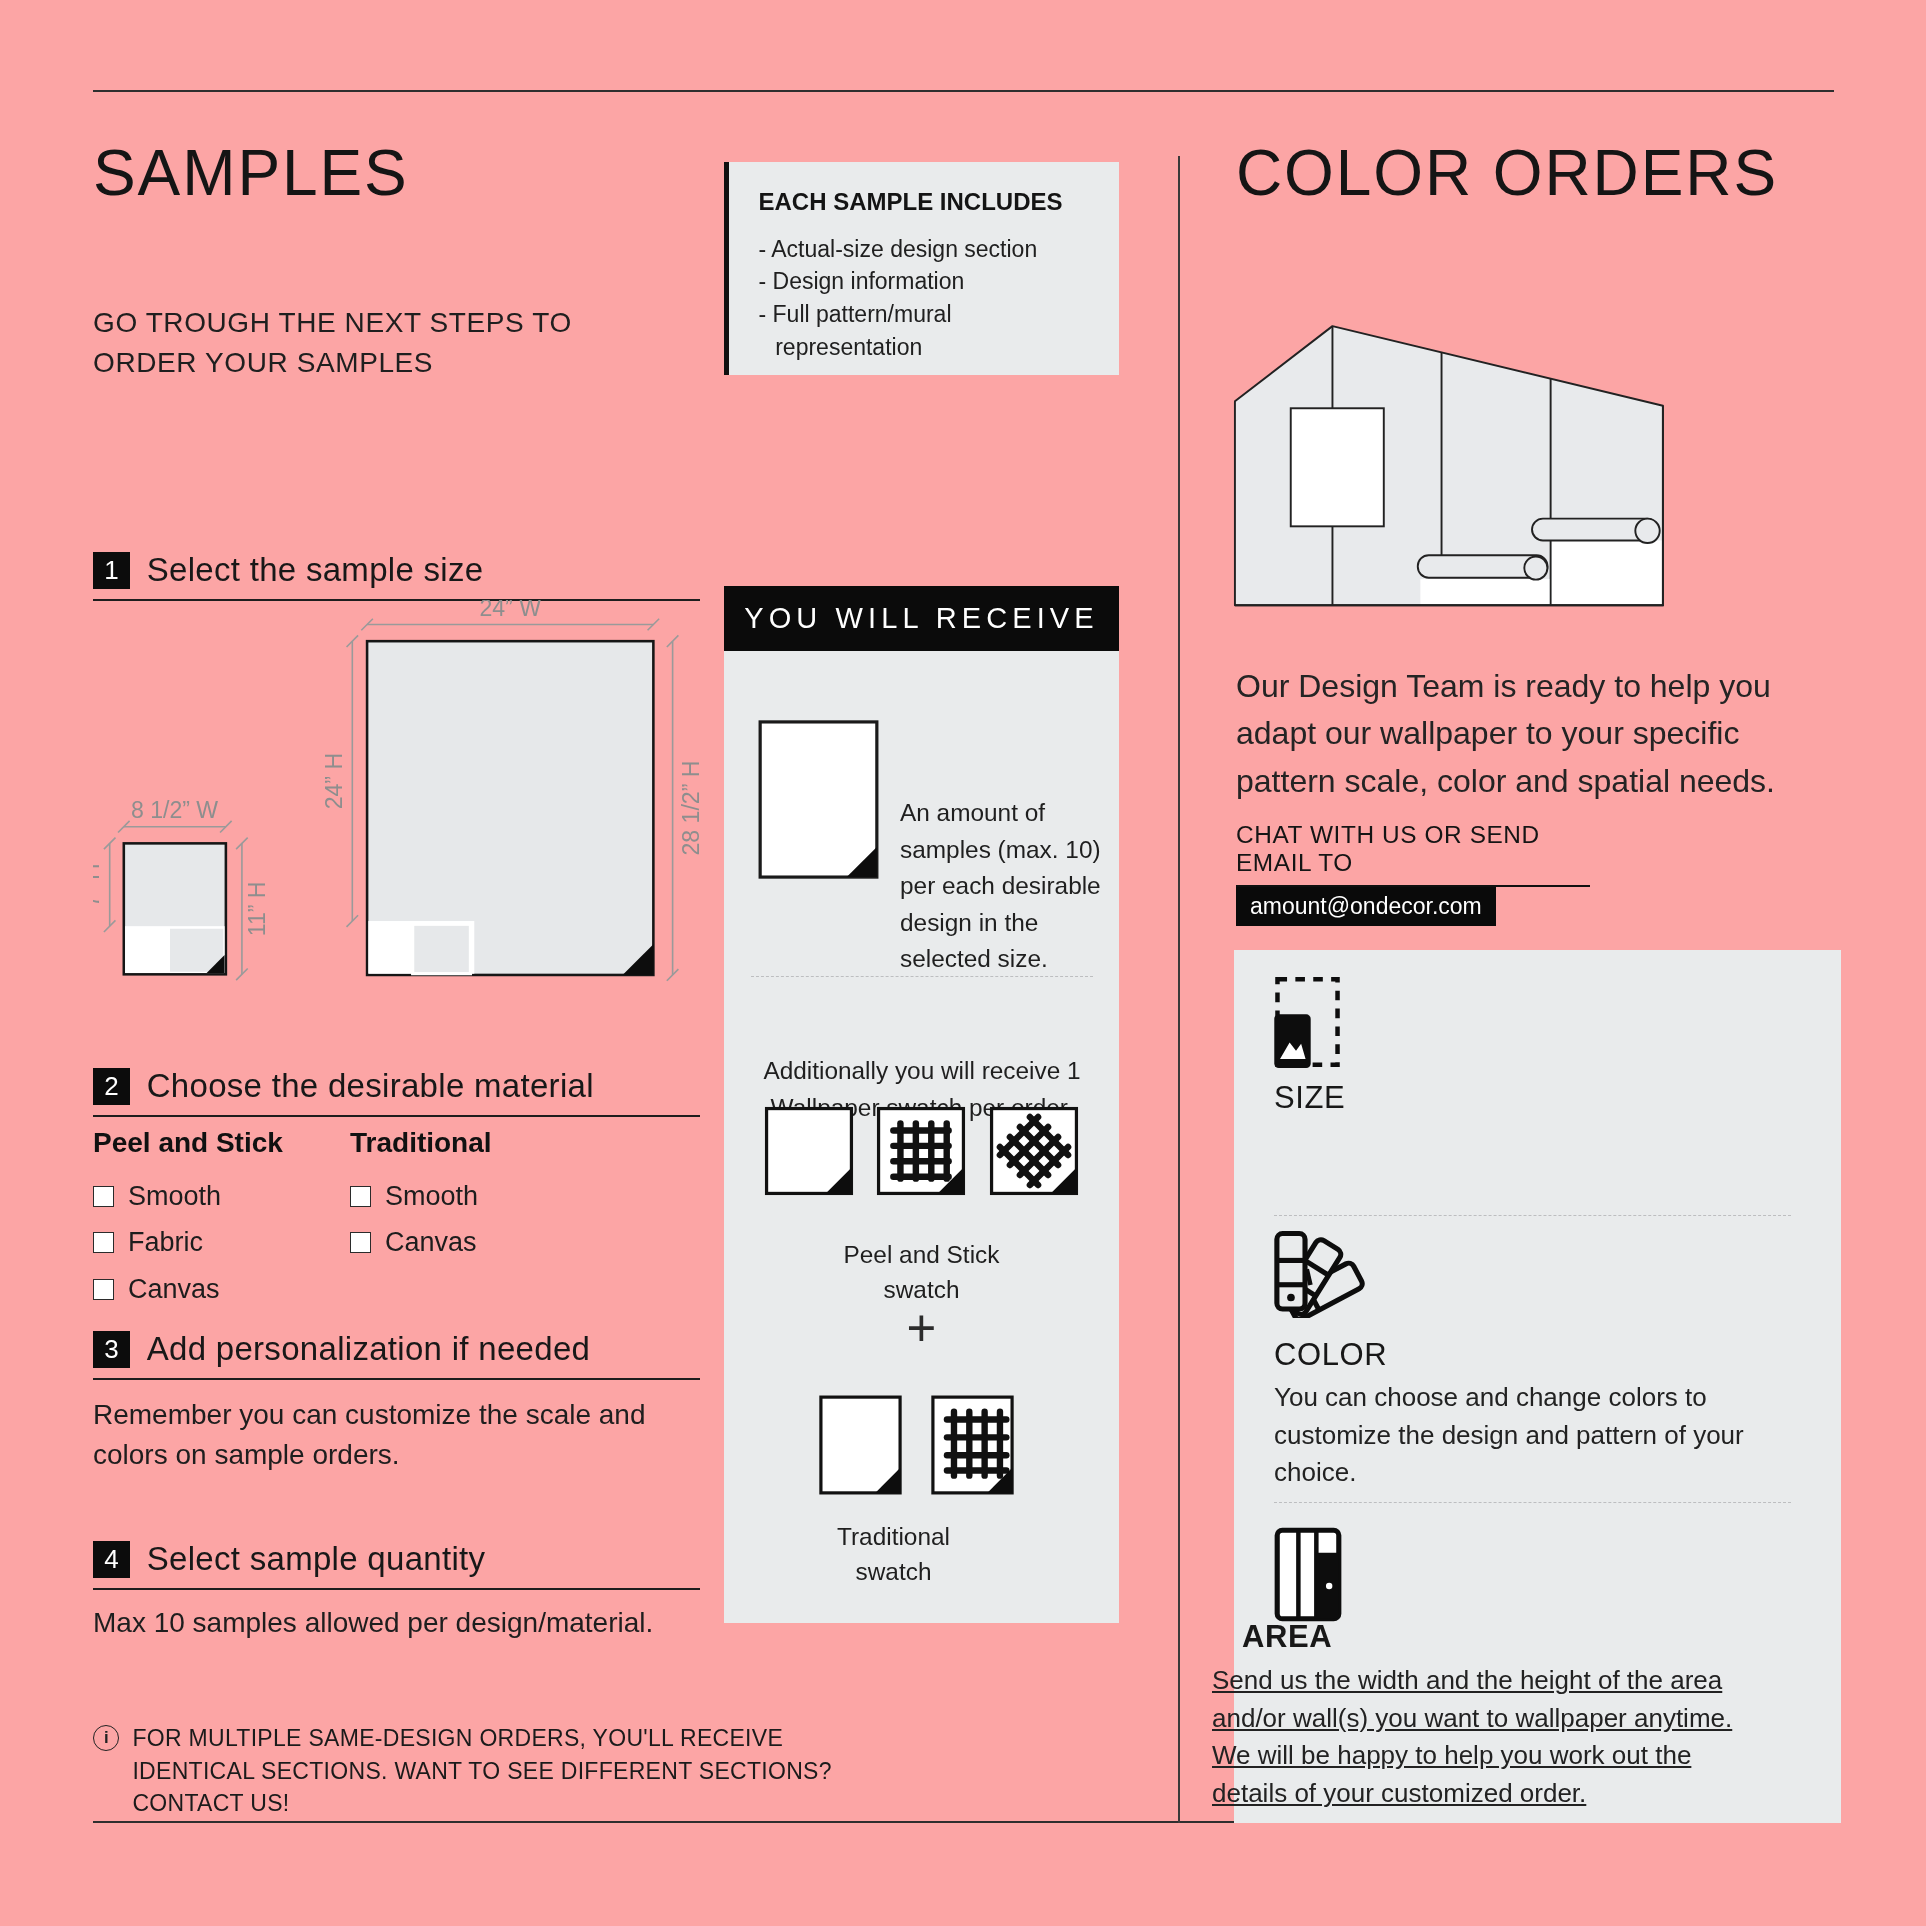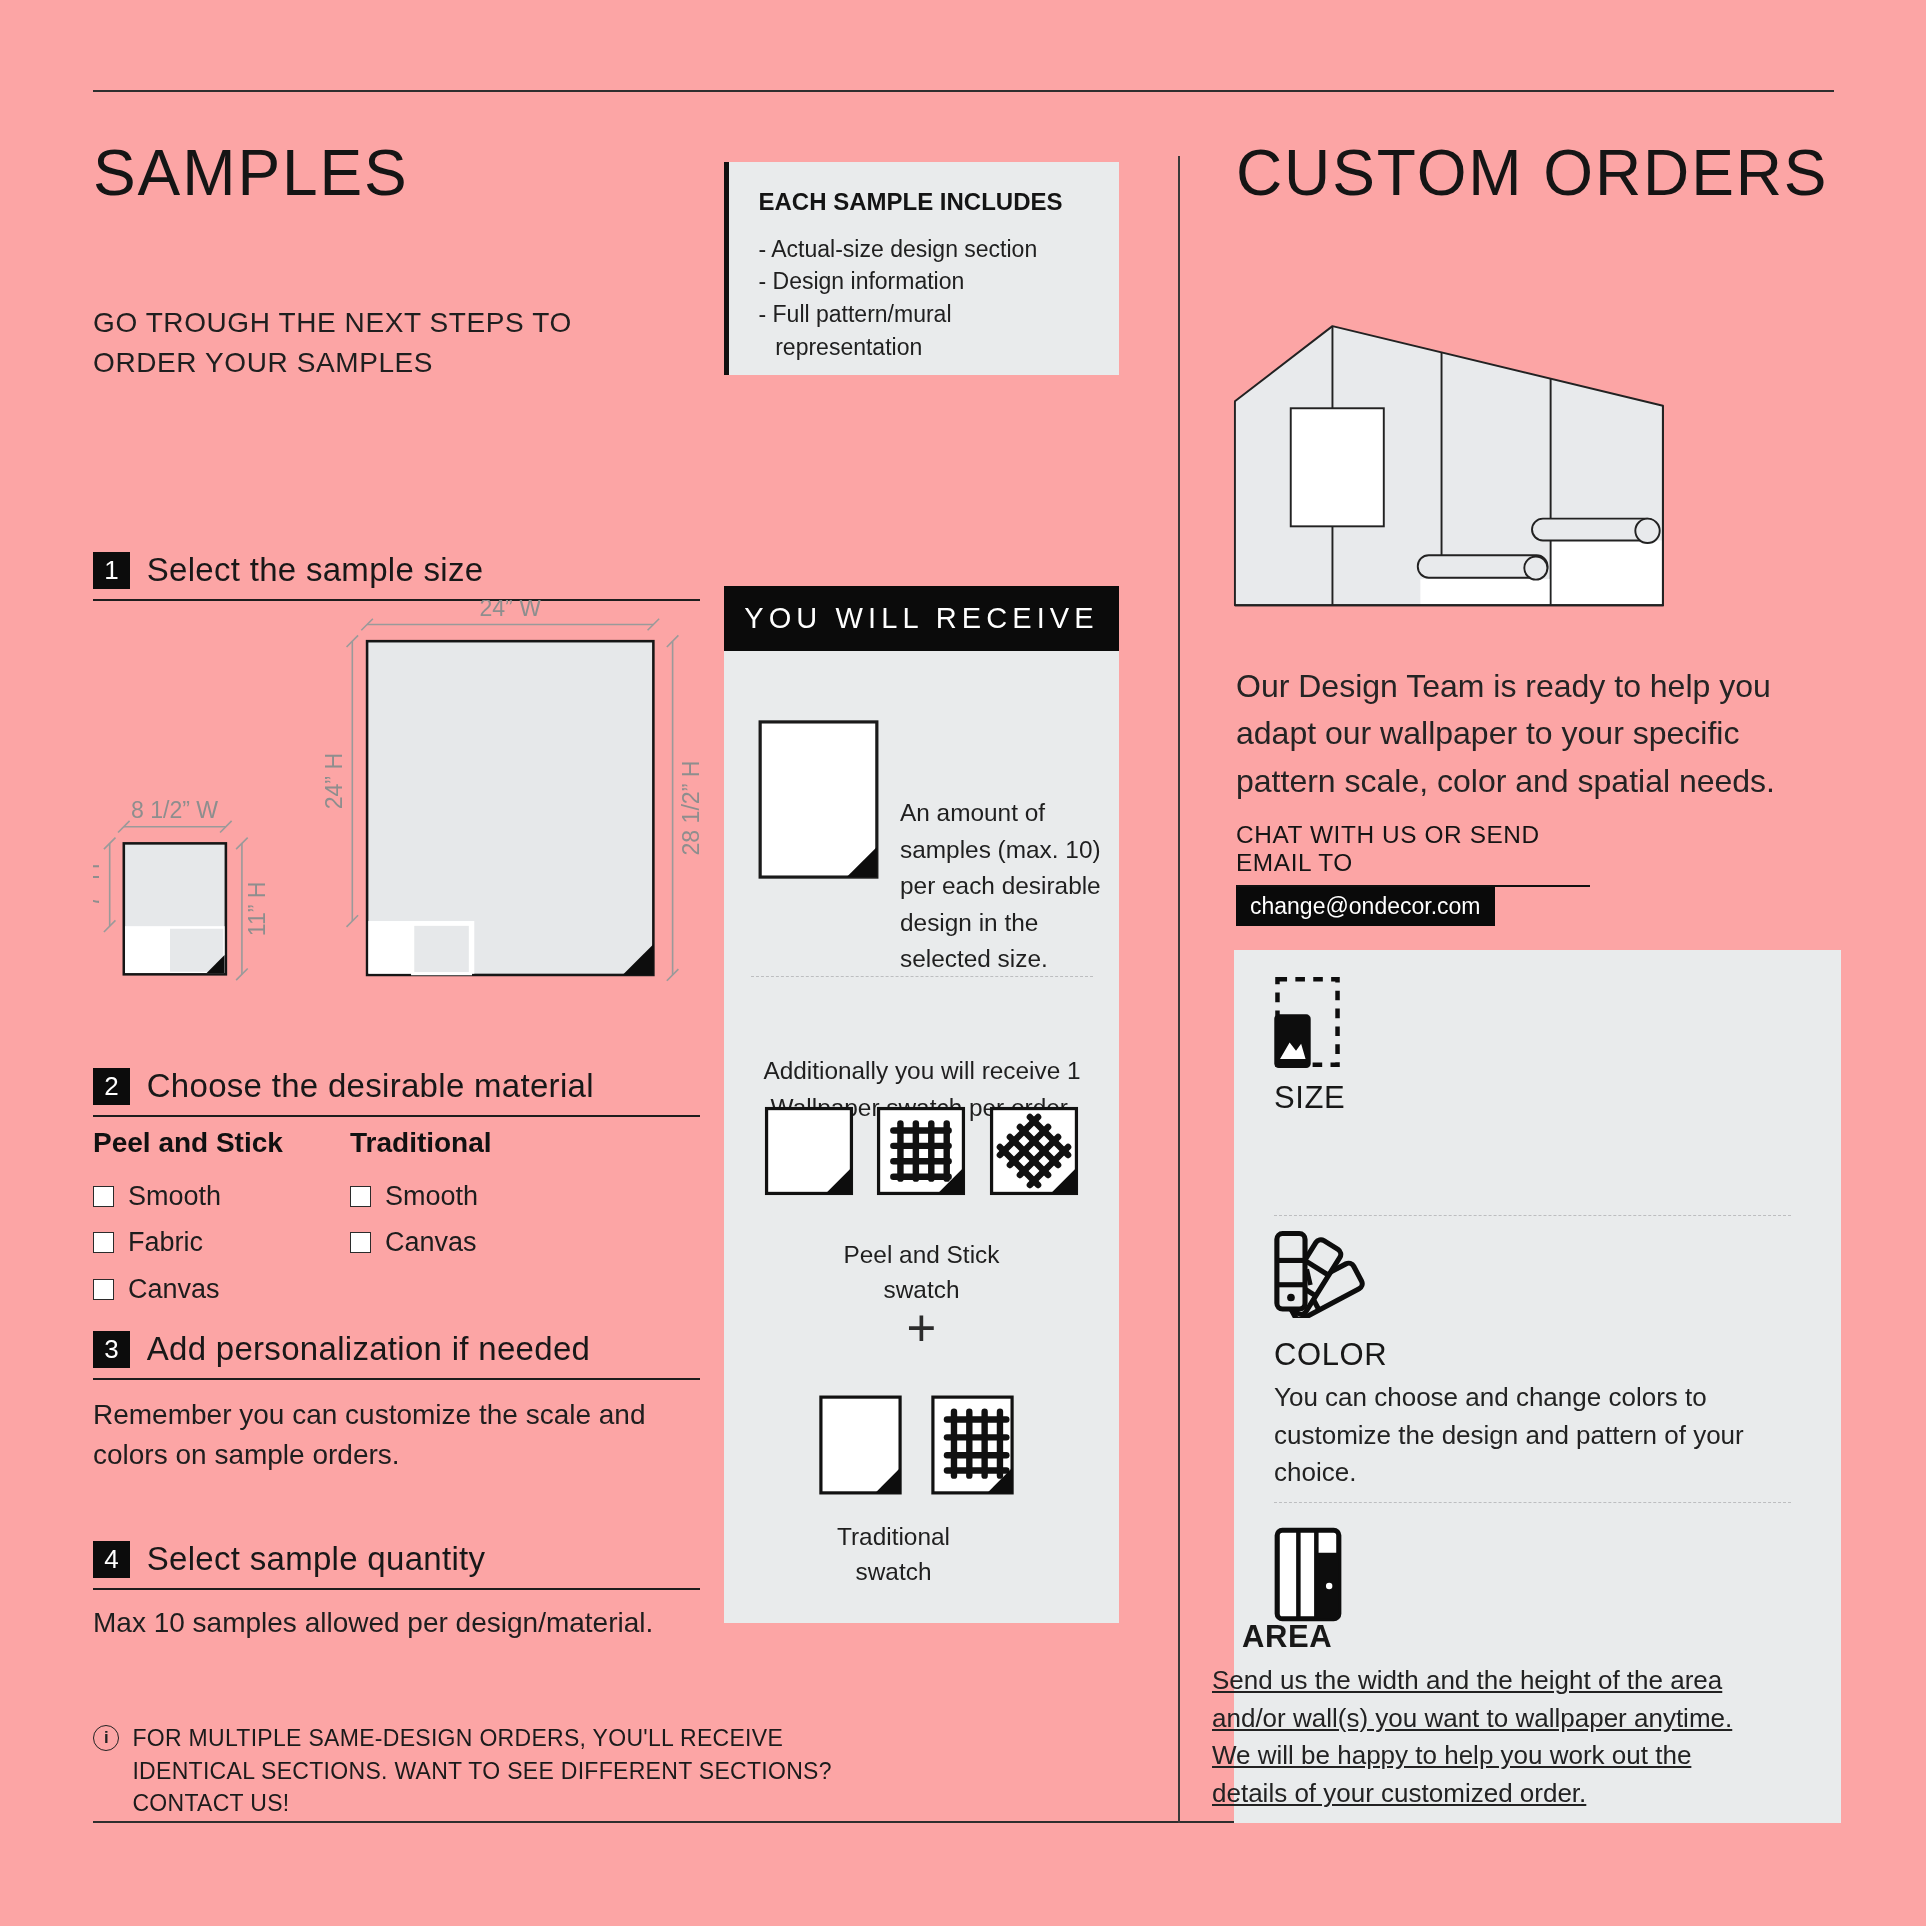--- a/index.html
+++ b/index.html
@@ -228,21 +228,21 @@
         <line x1="108" y1="26" x2="108" y2="126"></line>
       <line x1="25" y1="38" x2="118" y2="38"></line>
         <line x1="25" y1="66" x2="118" y2="66"></line>
       <line x1="25" y1="94" x2="118" y2="94"></line>
         <line x1="25" y1="118" x2="118" y2="118"></line>
     </g>
     <path d="M88,153 L127,153 L127,114 Z" fill="#0d0d0d"></path>
   </svg>
   <div class="abs caption" style="left:810px;top:1520px;width:167px;">Traditional swatch</div>
 
-  <div class="abs big-title" style="left:1236px;top:136px;">CUSTOM ORDERS</div>
+  <div class="abs big-title" style="left:1236px;top:136px;">COLOR ORDERS</div>
 
   <svg class="abs" style="left:1233px;top:324px;" width="462" height="302" viewBox="0 0 720 470">
     <polygon points="155,3 670,127 670,438 3,438 3,120" fill="#e8eaec" stroke="#222" stroke-width="3" stroke-linejoin="round"></polygon>
     <line x1="155" y1="3" x2="155" y2="438" stroke="#222" stroke-width="3"></line>
     <line x1="325" y1="44" x2="325" y2="362" stroke="#222" stroke-width="3"></line>
     <line x1="495" y1="85" x2="495" y2="438" stroke="#222" stroke-width="3"></line>
     <rect x="497" y="337" width="171" height="99" fill="#ffffff"></rect>
     <rect x="292" y="397" width="201" height="39" fill="#ffffff"></rect>
     <polyline points="670,127 670,438 3,438" fill="none" stroke="#222" stroke-width="3"></polyline>
 
@@ -251,21 +251,21 @@
     <rect x="288" y="360" width="202" height="35" rx="17" fill="#e8eaec" stroke="#222" stroke-width="3"></rect>
     <circle cx="472" cy="380" r="18" fill="#e8eaec" stroke="#222" stroke-width="3"></circle>
 
     <rect x="90" y="131" width="145" height="184" fill="#ffffff" stroke="#222" stroke-width="3"></rect>
   </svg>
 
   <div class="abs para" style="left:1236px;top:663px;width:600px;">Our Design Team is ready to help you adapt our wallpaper to your specific pattern scale, color and spatial needs.</div>
 
   <div class="abs" style="left:1236px;top:821px;">
     <span class="chat-label" style="width:354px;">CHAT WITH US OR SEND EMAIL TO</span><br>
-    <span class="email-badge">change@ondecor.com</span>
+    <span class="email-badge">amount@ondecor.com</span>
   </div>
 
   <div class="abs right-panel" style="left:1234px;top:950px;width:607px;height:873px;"></div>
 
   <svg class="abs" style="left:1274px;top:976px;" width="67" height="92" viewBox="0 0 104 144">
     <rect x="5" y="5" width="94" height="134" fill="none" stroke="#0d0d0d" stroke-width="7" stroke-dasharray="15 13"></rect>
     <rect x="0" y="60" width="57" height="84" rx="7" fill="#0d0d0d"></rect>
     <path d="M9,130 L24,104 L34,117 L42,106 L49,130 Z" fill="#ffffff"></path>
   </svg>
   <div class="abs sec-title" style="left:1274px;top:1080px;">SIZE</div>

